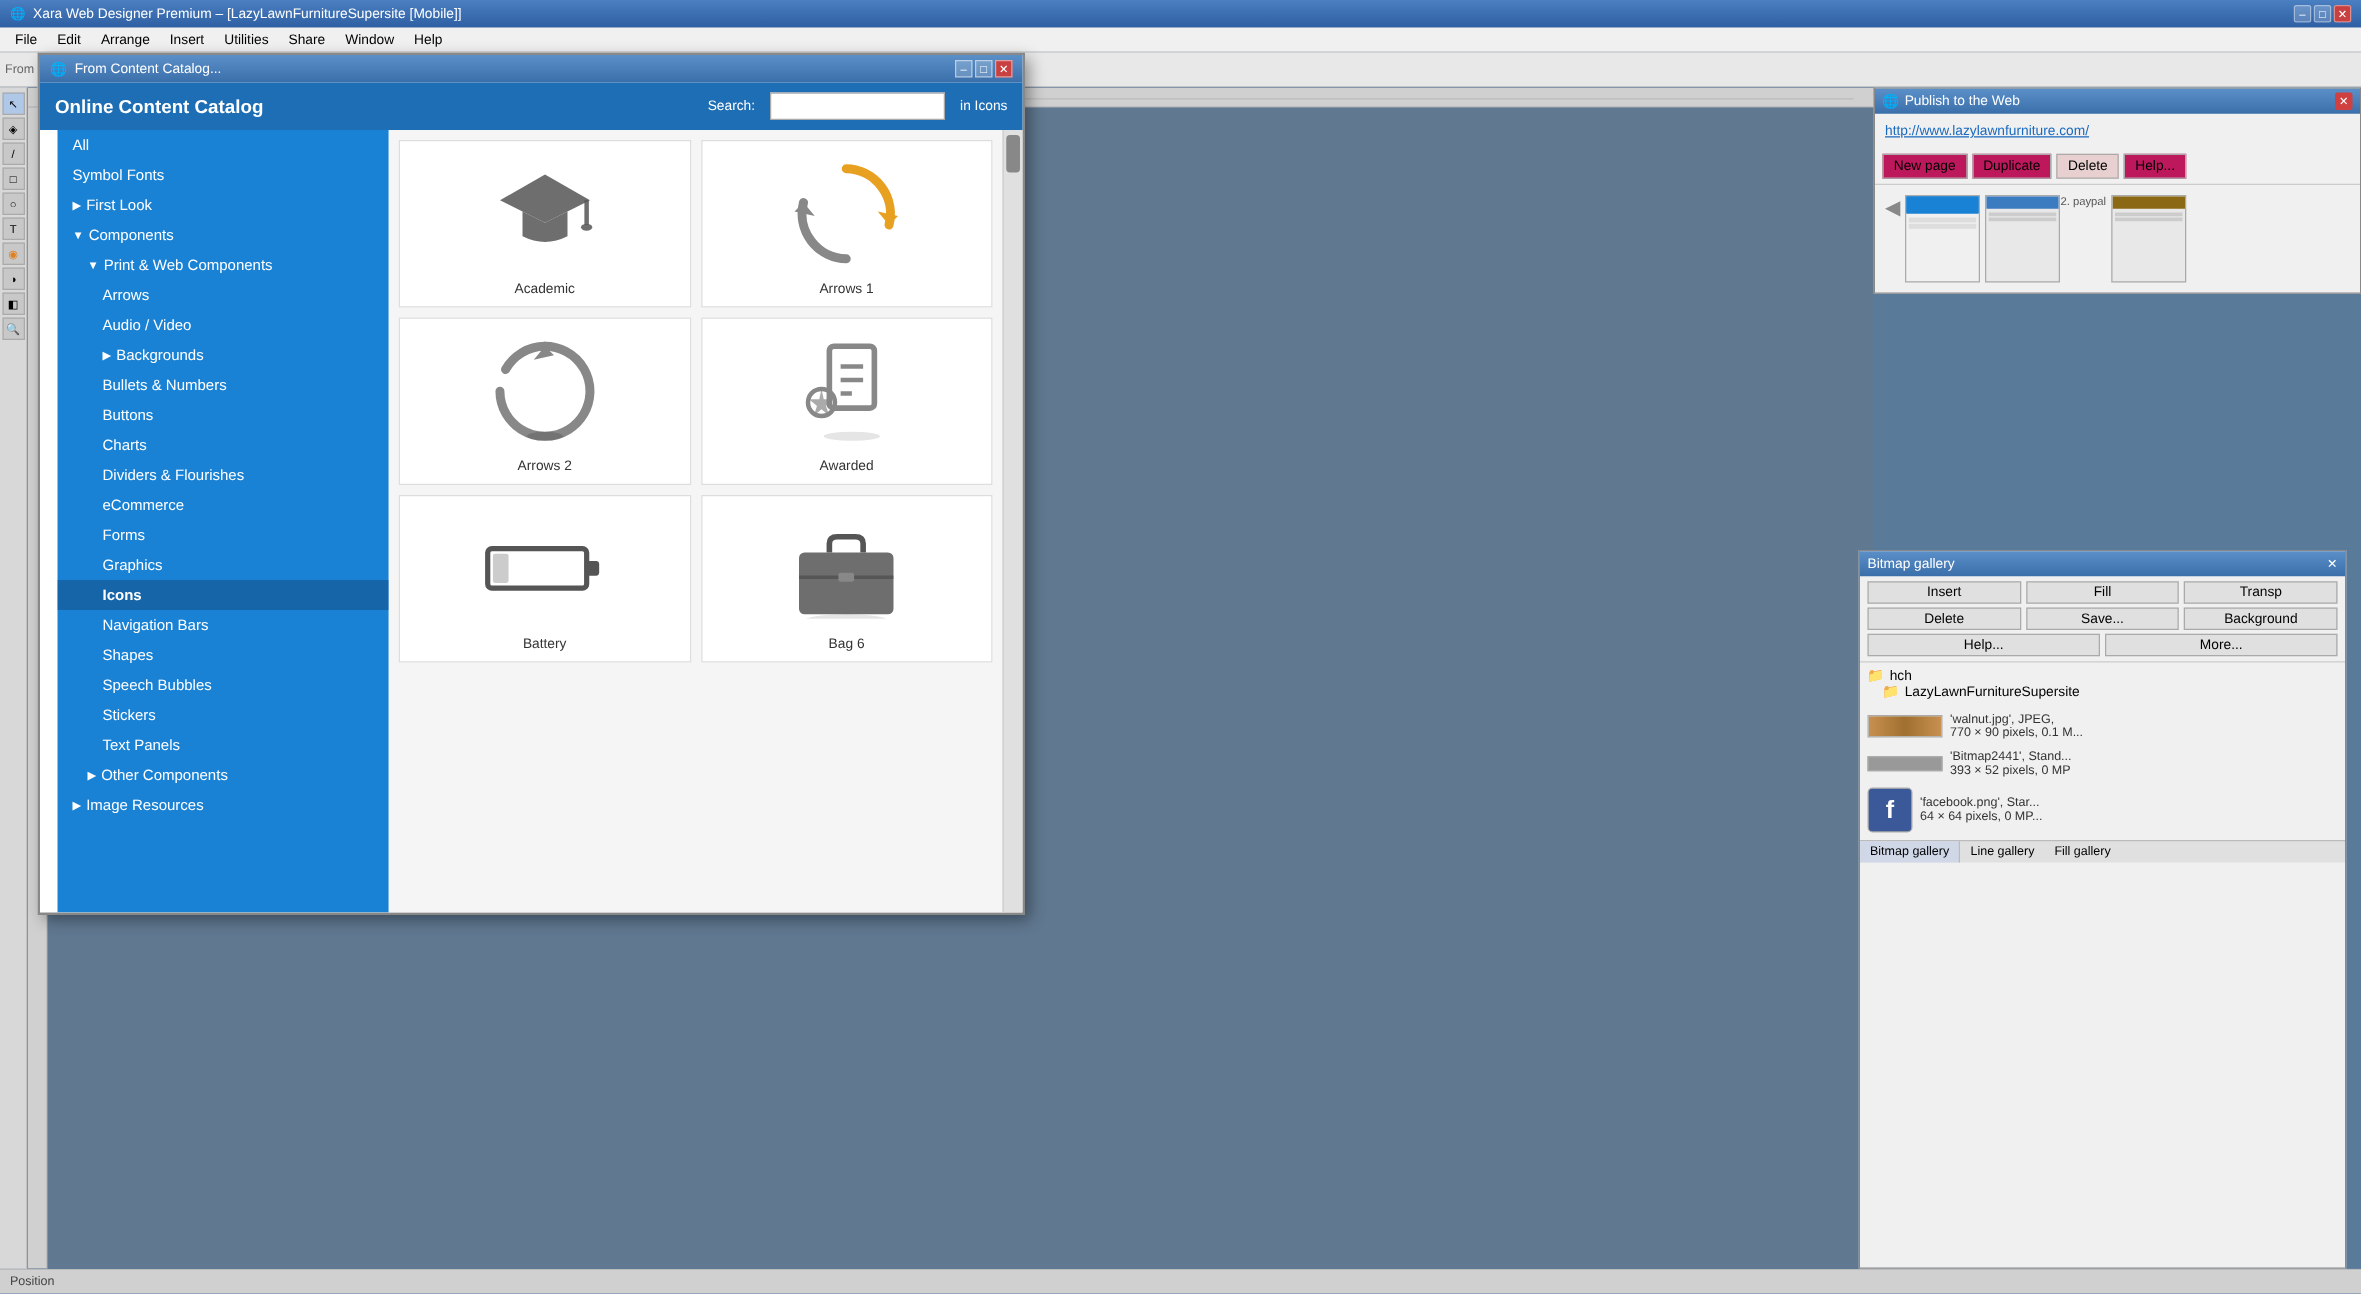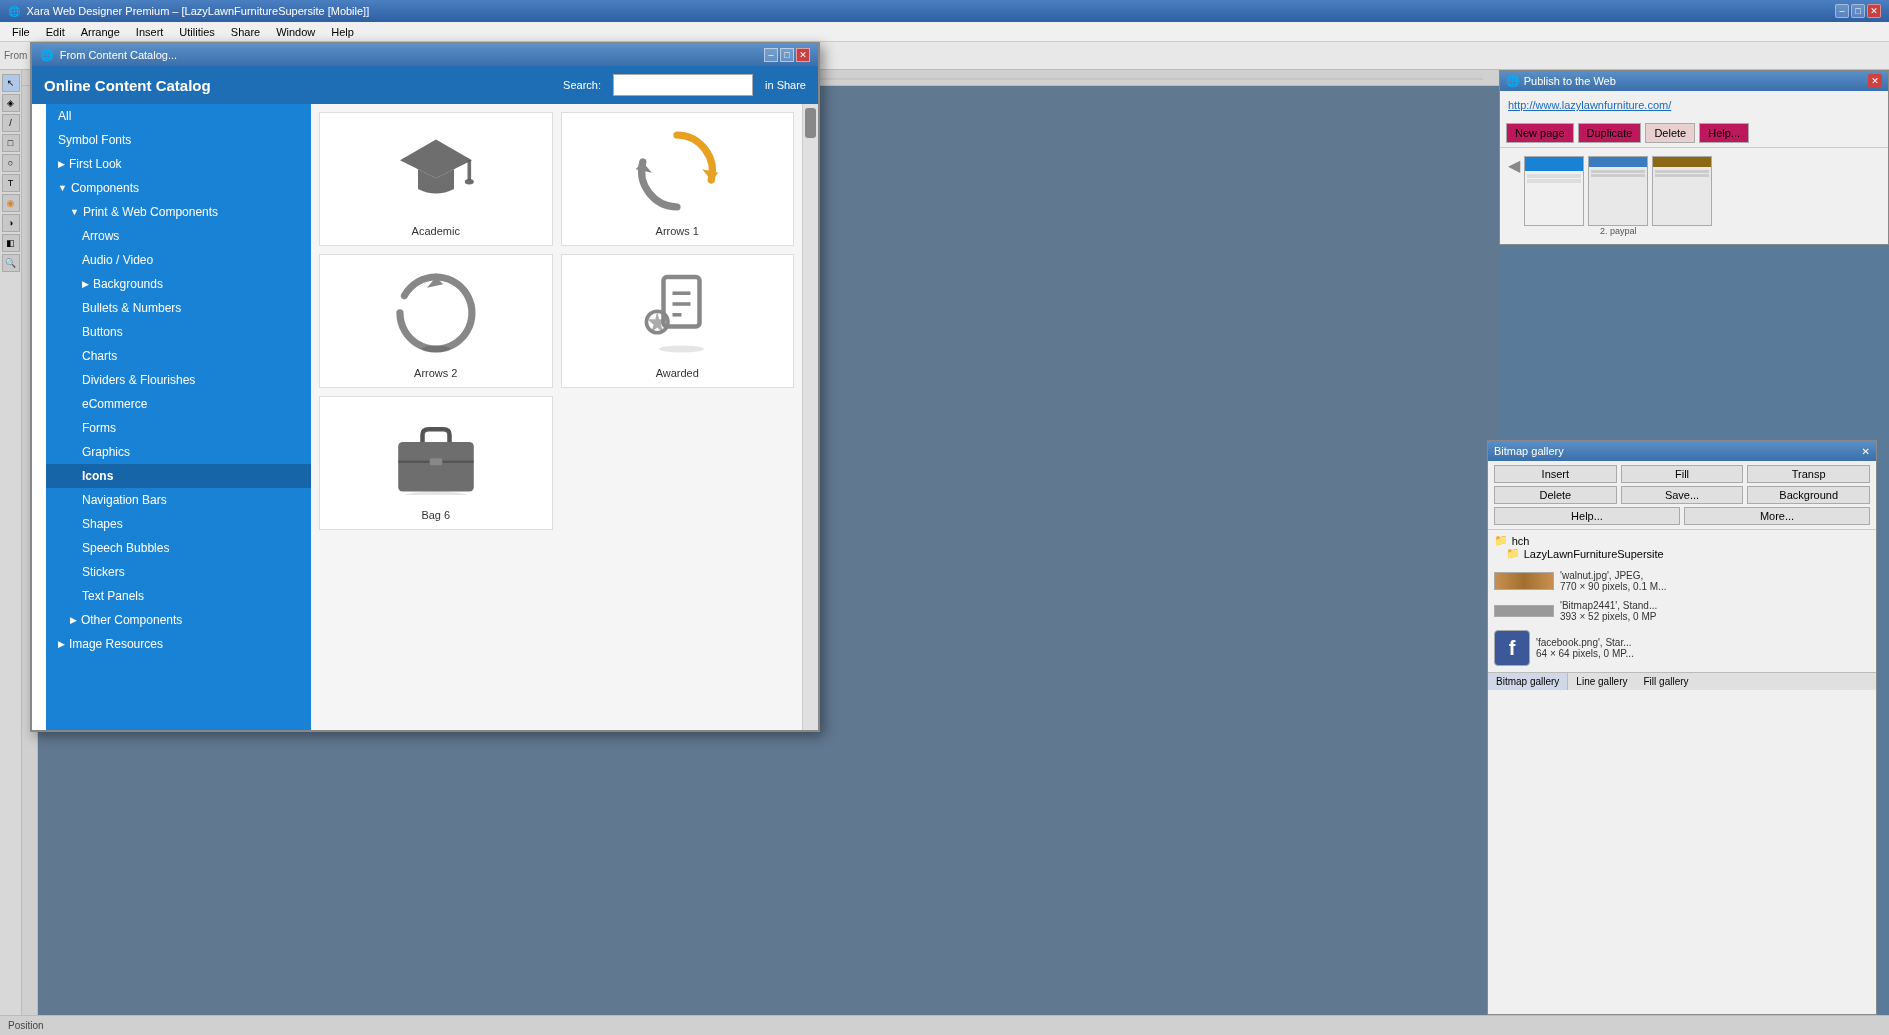--- a/index.html
+++ b/index.html
@@ -583,21 +583,21 @@
         <div class="dialog-title-btn">–</div>
         <div class="dialog-title-btn">□</div>
         <div class="dialog-title-btn" style="background:#c84040;">✕</div>
       </div>
     </div>
 
     <div class="catalog-header">
       <span class="catalog-title">Online Content Catalog</span>
       <span class="catalog-search-label">Search:</span>
       <input class="catalog-search-input" type="text" value="" style="">
-      <span class="catalog-search-in">in Share</span>
+      <span class="catalog-search-in">in Icons</span>
     </div>
 
     <div class="catalog-body">
 
       <div class="catalog-sidebar">
         <div class="sidebar-item">
           <span>All</span>
         </div>
         <div class="sidebar-item">
           <span>Symbol Fonts</span>
@@ -718,20 +718,31 @@
               <line x1="45" y1="40" x2="65" y2="40" stroke="#888" stroke-width="4"></line>
               <line x1="45" y1="52" x2="55" y2="52" stroke="#888" stroke-width="4"></line>
               <circle cx="28" cy="60" r="12" fill="none" stroke="#888" stroke-width="4"></circle>
               <polygon points="28,48 30,57 39,57 32,63 35,72 28,66 21,72 24,63 17,57 26,57" fill="#888" opacity="0.7"></polygon>
               <ellipse cx="55" cy="90" rx="25" ry="4" fill="rgba(0,0,0,0.1)"></ellipse>
             </svg>
           </div>
           <span class="icon-label">Awarded</span>
         </div>
 
+        <div class="icon-item">
+          <div class="icon-display">
+            <svg viewBox="0 0 120 60" width="110" height="55">
+              <rect x="5" y="10" width="95" height="38" rx="4" fill="none" stroke="#555" stroke-width="5"></rect>
+              <rect x="100" y="22" width="12" height="14" rx="3" fill="#555"></rect>
+              <rect x="10" y="15" width="15" height="28" rx="2" fill="#555" opacity="0.3"></rect>
+              <ellipse cx="57" cy="75" rx="45" ry="8" fill="rgba(0,0,0,0.1)"></ellipse>
+            </svg>
+          </div>
+          <span class="icon-label">Battery</span>
+        </div>
 
         <div class="icon-item">
           <div class="icon-display">
             <svg viewBox="0 0 100 85" width="90" height="80">
               <rect x="8" y="28" width="84" height="55" rx="5" fill="#555" opacity="0.85"></rect>
               <path d="M35,28 L35,20 Q35,14 42,14 L58,14 Q65,14 65,20 L65,28" fill="none" stroke="#555" stroke-width="5"></path>
               <line x1="8" y1="50" x2="92" y2="50" stroke="#333" stroke-width="3" opacity="0.4"></line>
               <rect x="43" y="46" width="14" height="8" rx="2" fill="#888"></rect>
               <ellipse cx="50" cy="88" rx="36" ry="5" fill="rgba(0,0,0,0.1)"></ellipse>
             </svg>
@@ -777,21 +788,21 @@
           <div style="display:flex; flex-direction:column; align-items:center;">
             <div class="thumb-img" style="background: linear-gradient(to bottom, #1a82d4 0%, #1a82d4 20%, #f0f0f0 20%);">
               <div style="background:#1a82d4; height:14px; width:100%;"></div>
               <div style="padding:2px; font-size:6px; color:#666; overflow:hidden;">
                 <div style="background:#ddd; height:4px; margin:1px 0;"></div>
                 <div style="background:#ddd; height:4px; margin:1px 0;"></div>
               </div>
             </div>
           </div>
 
-          <div style="display:flex; flex-direction:column; align-items:center;">
+          <div style="display:flex; flex-direction:row; ">
             <div class="thumb-img" style="background: #e8e8e8;">
               <div style="background:#3b7bbf; height:10px; width:100%;"></div>
               <div style="padding:2px; font-size:6px; color:#666;">
                 <div style="background:#ccc; height:3px; margin:1px 0;"></div>
                 <div style="background:#ccc; height:3px; margin:1px 0;"></div>
               </div>
             </div>
             <span style="font-size:9px; color:#555;">2. paypal</span>
           </div>
 

